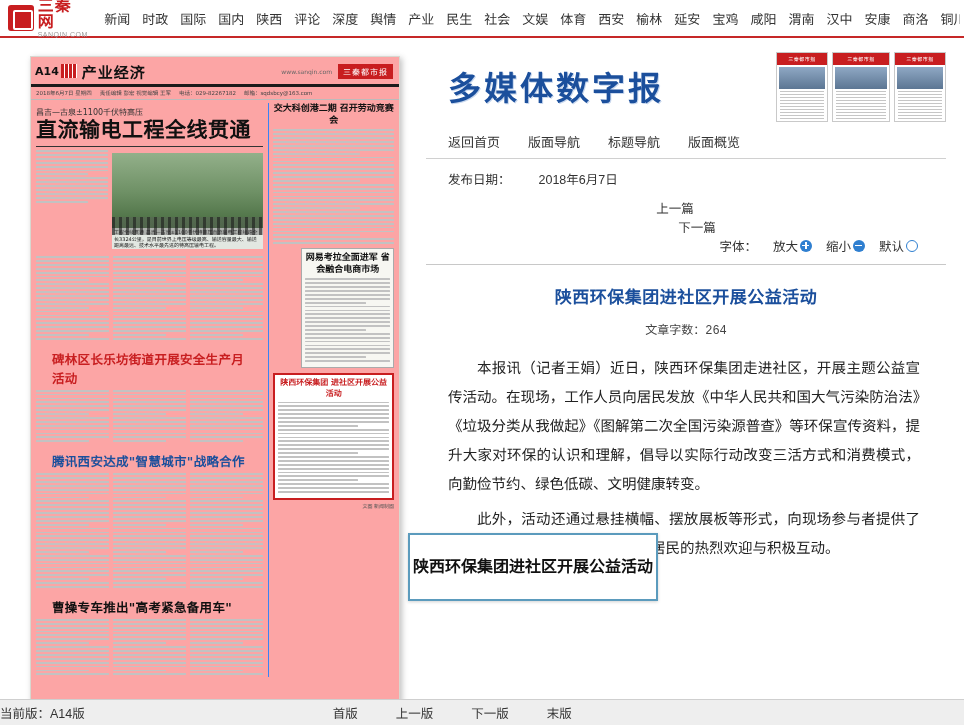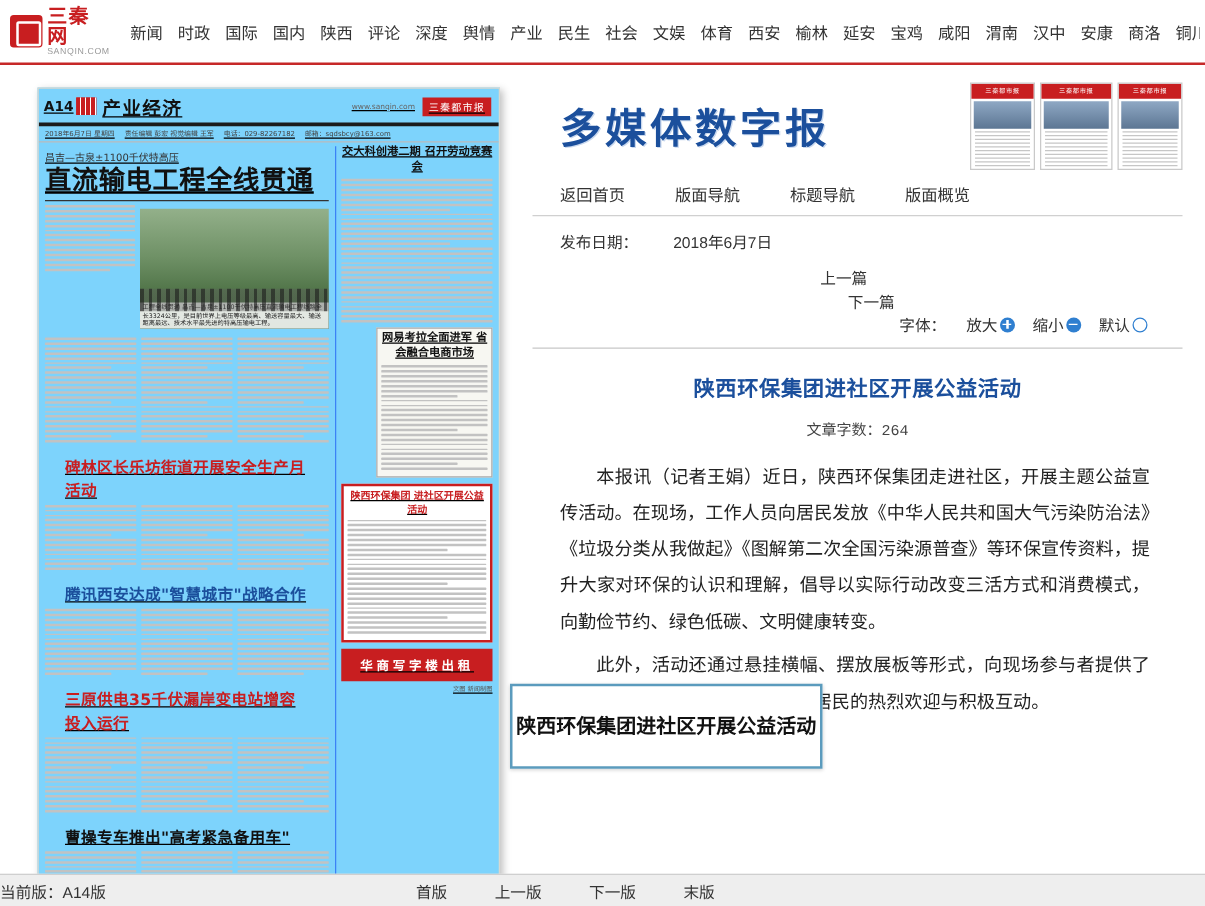--- a/index.html
+++ b/index.html
@@ -6,21 +6,21 @@
   html, body {
     margin: 0; padding: 0;
     width: 964px; height: 725px;
     font-family: "Liberation Sans", "DejaVu Sans", sans-serif;
     background: #ffffff;
     overflow: hidden;
   }
 
   
   .topbar {
-    height: 52px;
+    height: 38px;
     background: #ffffff;
     border-bottom: 2px solid #c62828;
     display: flex;
     align-items: center;
     padding: 0 4px;
     position: relative;
   }
   .logo {
     display: flex; align-items: center;
     margin-right: 10px;
@@ -73,27 +73,26 @@
 
   
   .paper-pane {
     width: 420px;
     padding: 18px 0 0 30px;
     position: relative;
   }
   .paper {
     width: 370px;
     height: 650px;
-    background: #7dd3fc;
+    background: #fca5a5;
     border: 1px solid #d8d8d0;
     box-shadow: 2px 2px 6px rgba(0,0,0,0.25);
     position: relative;
     overflow: hidden;
     font-family: "DejaVu Sans", sans-serif;
-    text-decoration: underline;
   }
   .pp-head {
     display: flex; align-items: center;
     border-bottom: 3px solid #1b1b1b;
     padding: 4px 6px 3px 4px;
     height: 30px;
   }
   .pp-pageno {
     font-size: 11px; font-weight: bold; color: #111;
     margin-right: 2px;
@@ -222,21 +221,21 @@
   .thumb .th-img {
     height: 22px; margin: 2px;
     background: linear-gradient(#8fa8c4, #5c7693);
   }
   .thumb .th-l i {
     display: block; height: 1.4px; background: #c6c6c6; margin: 1.6px 3px;
   }
   .thumb.wide { width: 58px; }
 
   .reader-nav {
-    display: flex; align-items: center; gap: 40px;
+    display: flex; align-items: center; gap: 28px;
     border-bottom: 1px solid #d0d0d0;
     padding: 6px 0 7px 22px;
     margin-top: 2px;
   }
   .reader-nav a {
     font-size: 13px; color: #333; text-decoration: none; cursor: pointer;
   }
 
   .pubdate {
     font-size: 12.5px; color: #333;
@@ -607,21 +606,20 @@
                   <i></i>
                   <i></i>
                   <i></i>
                   <i></i>
                   <i></i>
                   <i></i>
             </div>
               </div>
           </div>
 
-          <div class="pp-sec-title">三原供电35千伏漏岸变电站增容投入运行</div>
           <div class="pp-tcols">
             <div class="pp-tcol">
                 <div class="lines dense">
               <i></i>
                   <i></i>
                   <i></i>
                   <i></i>
                   <i></i>
                   <i></i>
                   <i></i>
@@ -826,21 +824,20 @@
                 <i></i>
                 <i></i>
                 <i></i>
                 <i></i>
                 <i></i>
                 <i></i>
                 <i></i>
                 <i></i>
             </div>
           </div>
-          <div class="pp-ad">华商写字楼出租</div>
           <div class="pp-footnote">文图 新闻制图</div>
         </div>
       </div>
     </div>
   </div>
 
   <div class="reader">
 
     <div class="reader-banner">
       <div class="banner-title">多媒体数字报</div>

